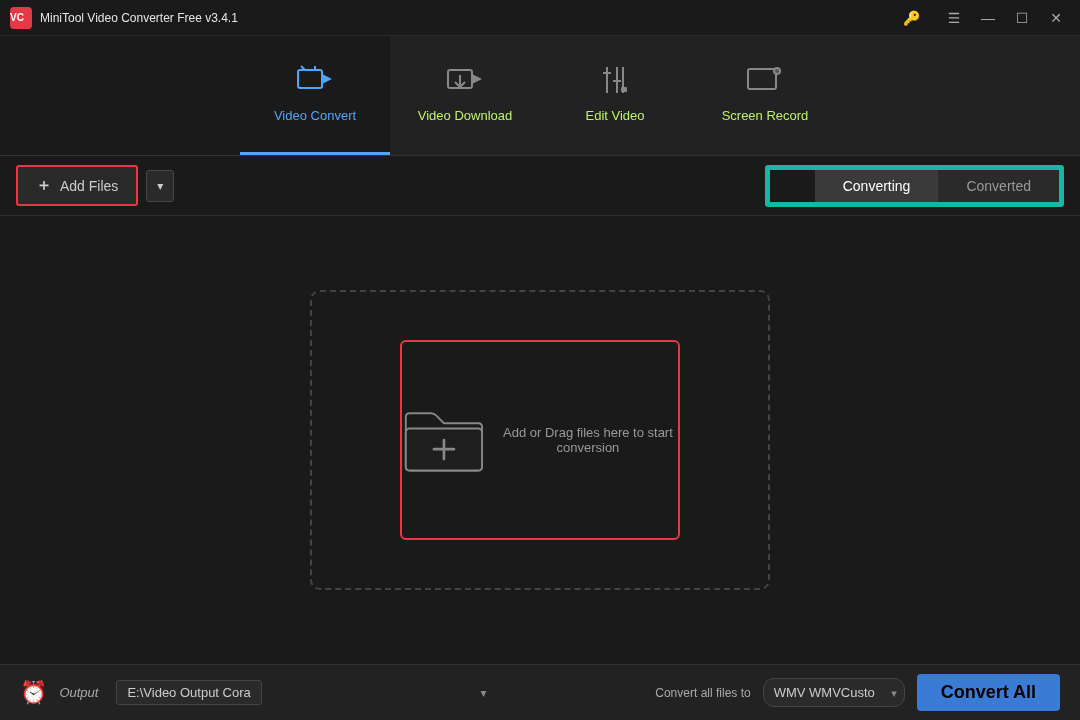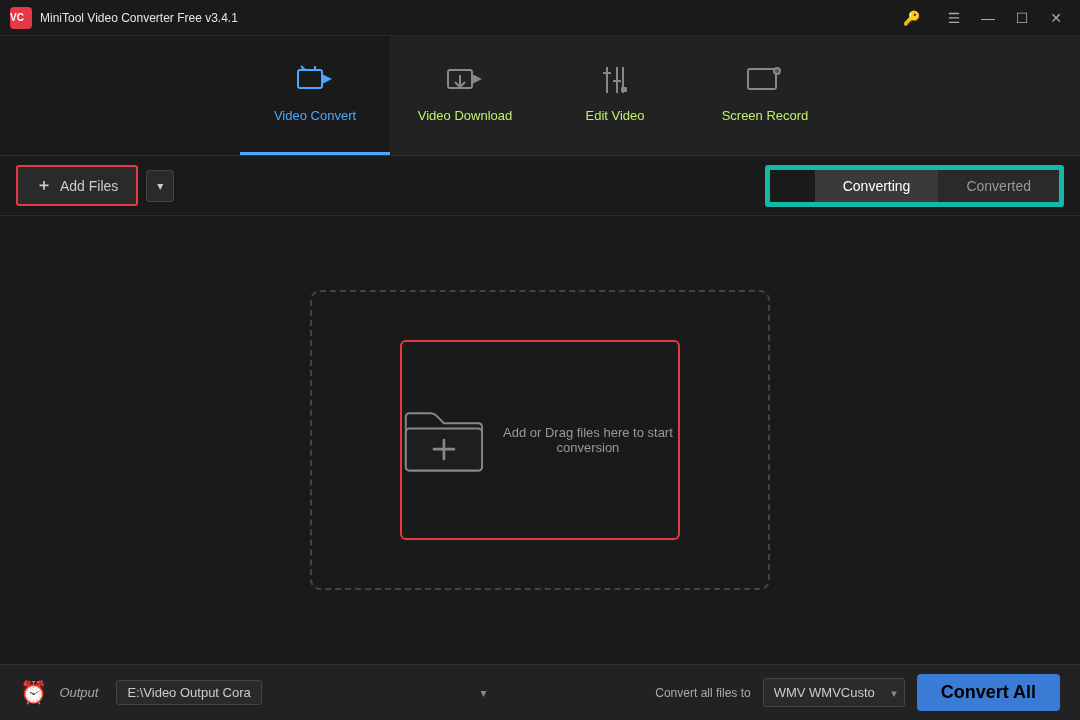--- a/index.html
+++ b/index.html
@@ -256,21 +256,21 @@
     }
     #format-select-wrapper {
       position: relative;
     }
     #format-select {
       background: #2a2a2a;
       border: 1px solid #444;
       color: #ccc;
       padding: 6px 28px 6px 10px;
       font-size: 13px;
-      border-radius: 3px;
+      border-radius: 11px;
       appearance: none;
       cursor: pointer;
     }
     #format-select-wrapper::after {
       content: '▾';
       position: absolute;
       right: 8px;
       top: 50%;
       transform: translateY(-50%);
       color: #888;

